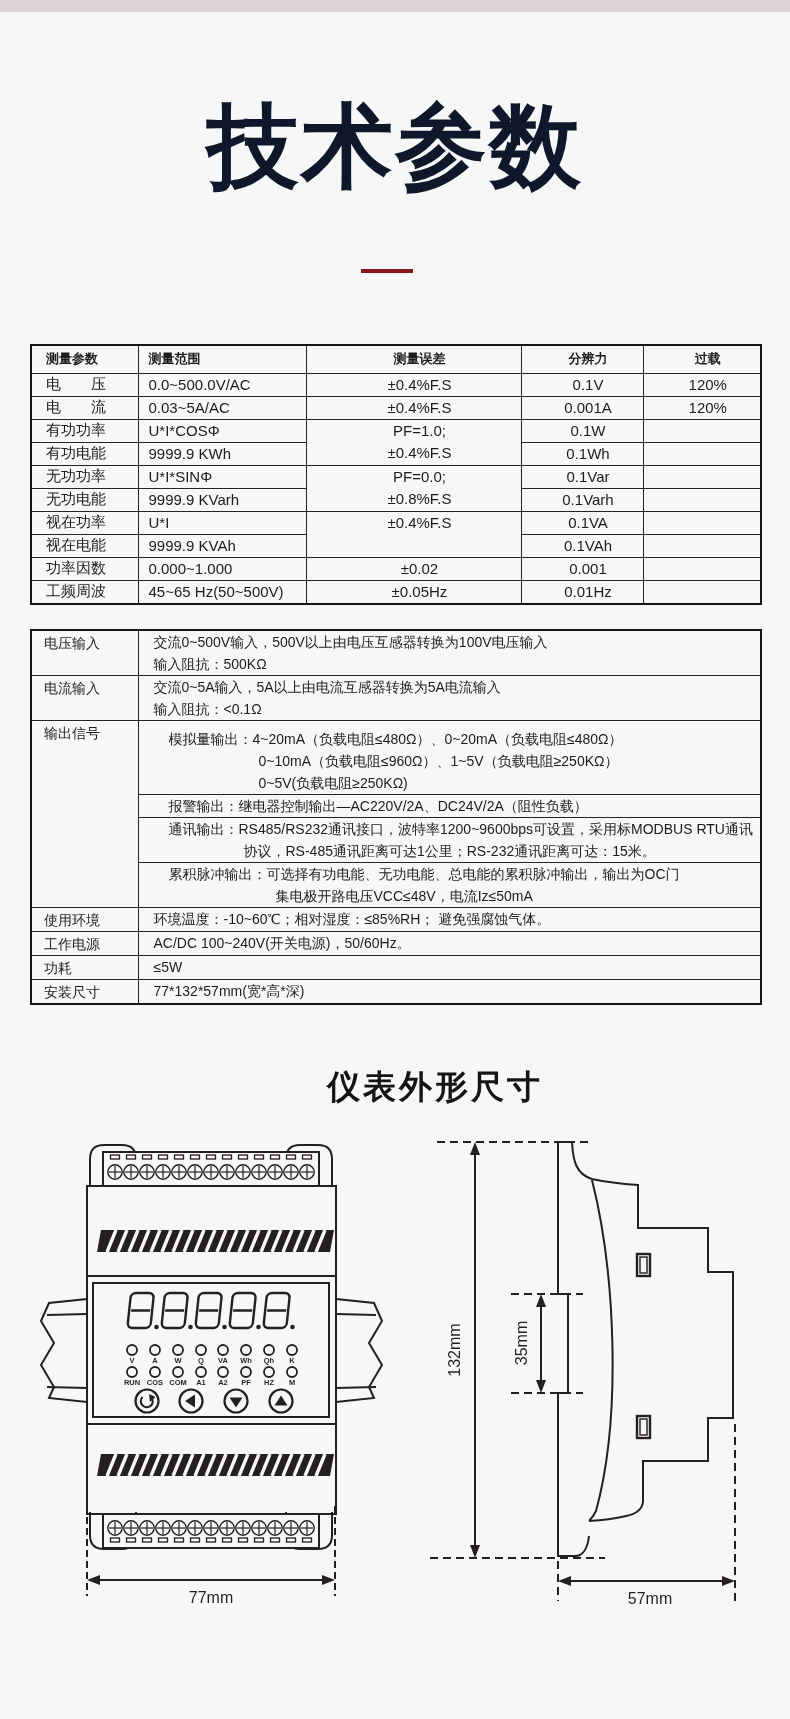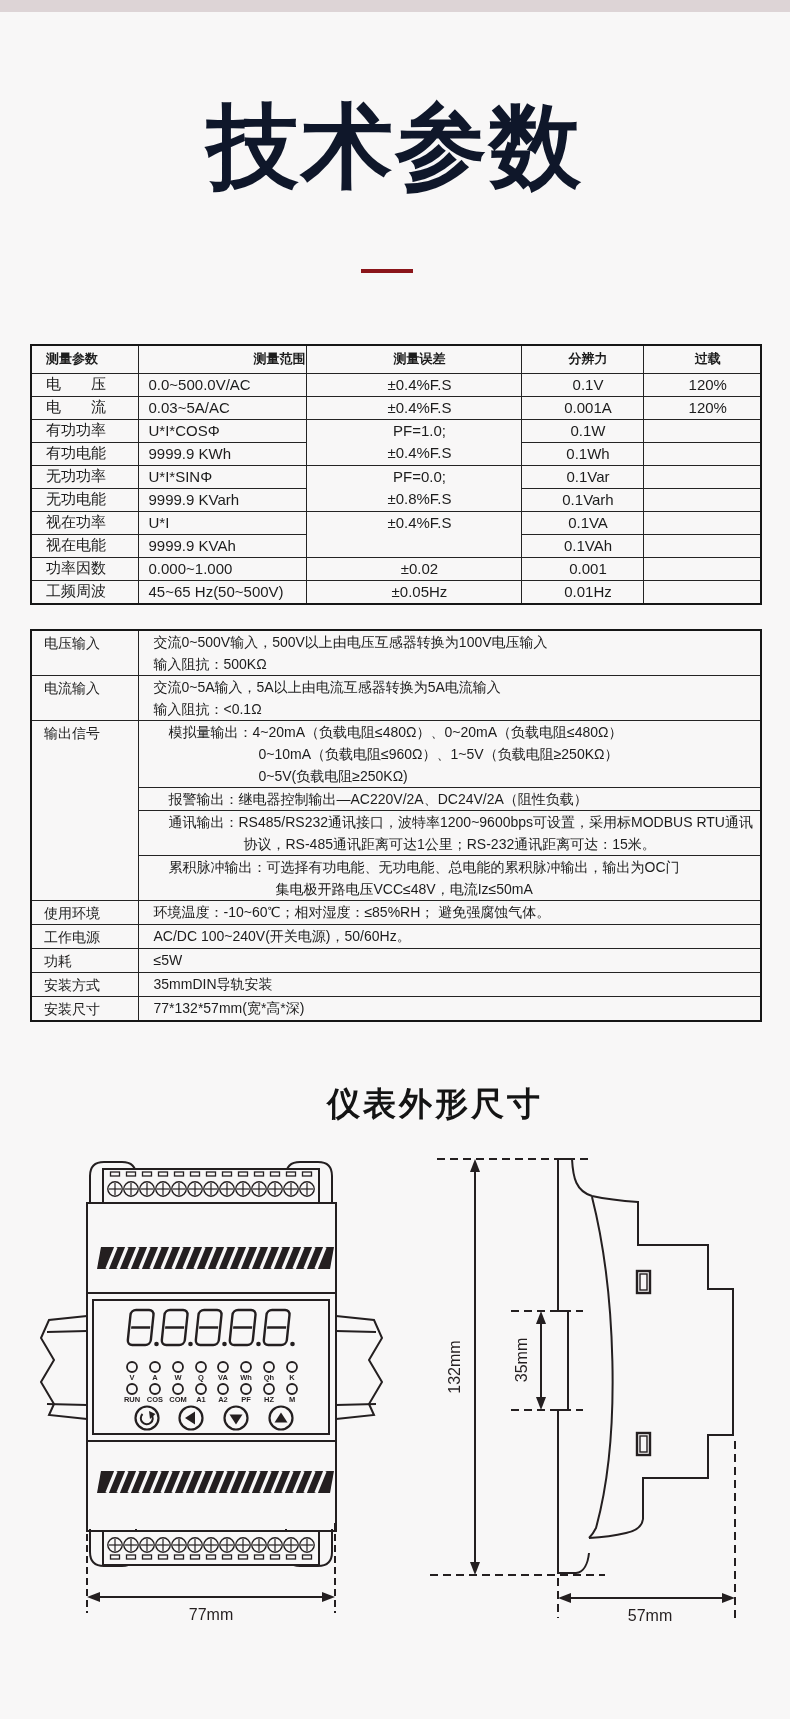--- a/index.html
+++ b/index.html
@@ -7,30 +7,30 @@
   .topband{height:12px;background:#ddd4d6;}
   .page-title{margin:86px 0 0 0;text-align:center;font-size:92px;line-height:1.05;font-weight:900;color:#0f172a;letter-spacing:2px;}
   .title-divider{width:52px;height:4px;background:#8b151a;margin:74px 0 0 361px;}
   table{border-collapse:collapse;table-layout:fixed;}
   .spec-table{margin:71px 0 0 30px;width:730px;font-size:15px;border:2px solid #161616;}
   .spec-table th,.spec-table td{border:1px solid #242424;padding:0;overflow:hidden;white-space:nowrap;}
   .spec-table th{height:27px;font-size:13px;text-align:center;font-weight:bold;}
   .spec-table td{height:22px;}
   .spec-table .c-param{text-align:left;padding-left:14px;}
   .spec-table th.c-param{padding-left:14px;text-align:left;}
-  .spec-table th.c-range{text-align:right;padding-left:26px;}
+  .spec-table th.c-range{text-align:left;padding-left:10px;}
   .spec-table .c-range{text-align:left;padding-left:10px;}
   .spec-table .c-err,.spec-table .c-res,.spec-table .c-ovl{text-align:center;padding-left:12px;}
   .errline{line-height:22px;height:22px;text-align:center;}
   .io-table{margin:24px 0 0 30px;width:730px;font-size:14px;border:2px solid #161616;}
   .io-table td{border:1px solid #242424;padding:0;vertical-align:top;}
   .io-table .lbl{padding:1px 0 0 12px;line-height:22px;white-space:nowrap;}
   .io-table .cnt div{line-height:22px;padding-left:15px;white-space:nowrap;}
   .io-table .blk{border-top:1px solid #242424;}
-  .io-table .blk:first-child{border-top:none;}
+  .io-table .blk:first-child{border-top:none;margin-top:7px;}
   .ind-a{padding-left:105px !important;}
   .ind-b{padding-left:90px !important;}
   .ind-c{padding-left:122px !important;}
   .dim-title{margin:60px 0 0 0;text-align:center;font-size:33px;font-weight:900;letter-spacing:3px;position:relative;left:40px;color:#141414;}
   .drawings{position:relative;height:534px;margin-top:26px;}
   .drawings svg{position:absolute;top:0;}
   svg text{font-family:"Liberation Sans",sans-serif;fill:#241f20;}
   .dimtext{font-size:16px;}
   .ledtext{font-size:7.5px;font-weight:bold;}
 </style>
@@ -187,26 +187,20 @@
   <tr>
     <td class="lbl">工作电源</td>
     <td class="cnt">
           <div>AC/DC 100~240V(开关电源)，50/60Hz。</div>
         </td>
   </tr>
   <tr>
     <td class="lbl">功耗</td>
     <td class="cnt">
           <div>≤5W</div>
-        </td>
-  </tr>
-  <tr>
-    <td class="lbl">安装方式</td>
-    <td class="cnt">
-          <div>35mmDIN导轨安装</div>
         </td>
   </tr>
   <tr>
     <td class="lbl">安装尺寸</td>
     <td class="cnt">
           <div>77*132*57mm(宽*高*深)</div>
         </td>
   </tr>
 </tbody>
   </table>

